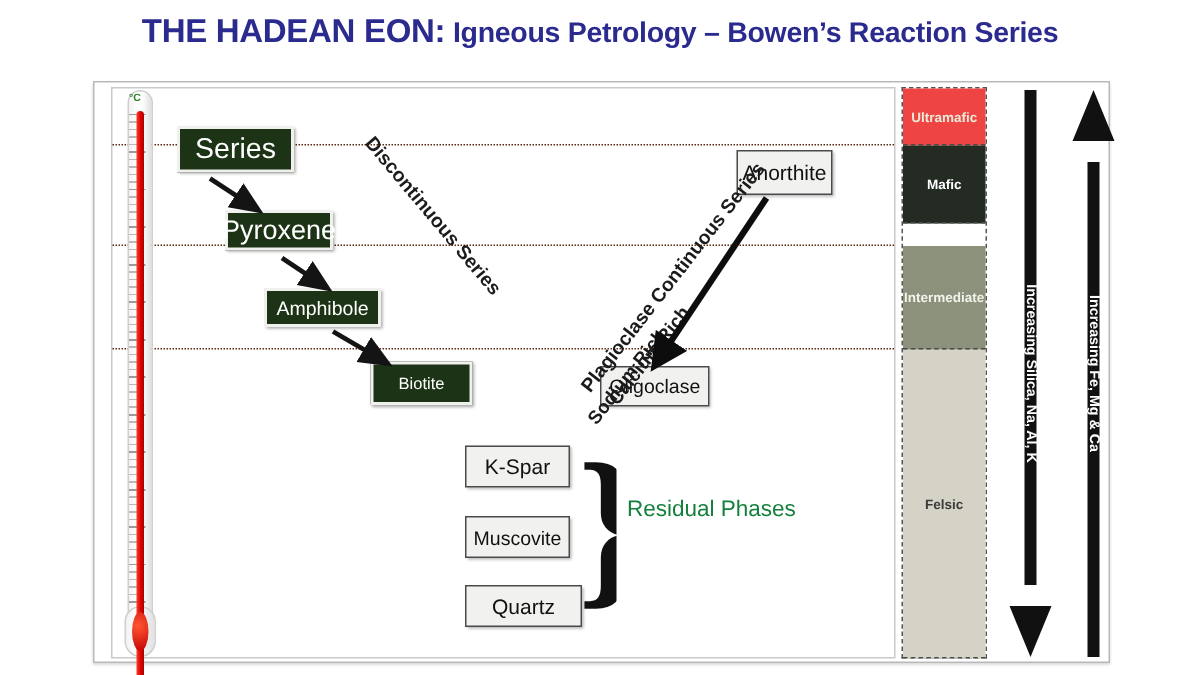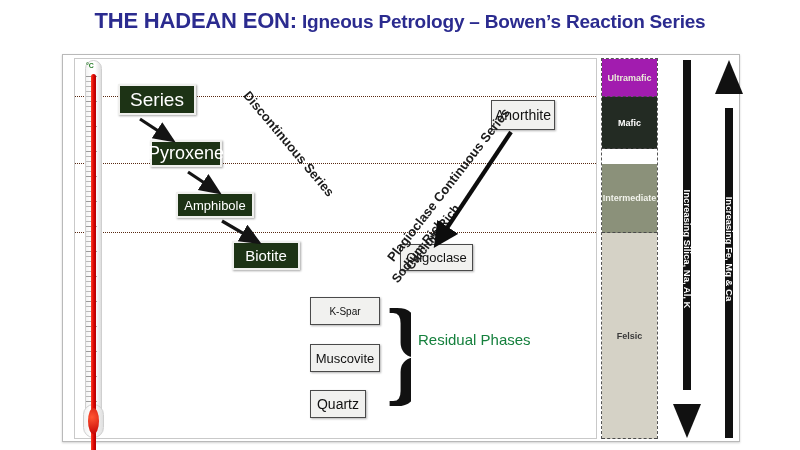--- a/index.html
+++ b/index.html
@@ -212,42 +212,42 @@
   <div id="discont-layer">
       <div class="mbox dark" style="left: 118px; top: 84px; width: 78px; height: 31px; font-size: 19px;">
         <span>Series</span>
       </div>
       <div class="mbox dark" style="left: 150px; top: 140px; width: 72px; height: 27px; font-size: 18px;">
         <span>Pyroxene</span>
       </div>
       <div class="mbox dark" style="left: 176px; top: 192px; width: 78px; height: 26px; font-size: 13px;">
         <span>Amphibole</span>
       </div>
-      <div class="mbox dark" style="left: 232px; top: 241px; width: 68px; height: 29px; font-size: 15px;">
+      <div class="mbox dark" style="left: 247px; top: 241px; width: 68px; height: 29px; font-size: 11px;">
         <span>Biotite</span>
       </div>
     </div>
 
   <div id="cont-layer">
       <div class="mbox light" style="left: 491px; top: 100px; width: 64px; height: 30px; font-size: 14px;">
         <span>Anorthite</span>
       </div>
       <div class="mbox light" style="left: 400px; top: 244px; width: 73px; height: 27px; font-size: 13px;">
         <span>Oligoclase</span>
       </div>
     </div>
 
   <div id="resid-layer">
-      <div class="mbox light" style="left: 310px; top: 297px; width: 70px; height: 28px; font-size: 10px;">
+      <div class="mbox light" style="left: 310px; top: 297px; width: 70px; height: 28px; font-size: 14px;">
         <span>K-Spar</span>
       </div>
       <div class="mbox light" style="left: 310px; top: 344px; width: 70px; height: 28px; font-size: 13px;">
         <span>Muscovite</span>
       </div>
-      <div class="mbox light" style="left: 310px; top: 390px; width: 56px; height: 28px; font-size: 14px;">
+      <div class="mbox light" style="left: 310px; top: 390px; width: 78px; height: 28px; font-size: 14px;">
         <span>Quartz</span>
       </div>
     </div>
 
   <div class="rotlabel" id="lbl-discont" style="left:252px; top:88px; font-size:13px; transform:rotate(50deg);">Discontinuous Series</div>
 
   <div class="rotlabel" id="lbl-cont" style="left:384px; top:255px; font-size:13px; transform:rotate(-52deg);">Plagioclase Continuous Series</div>
 
   <div class="rotlabel" id="lbl-ca" style="left:403px; top:264px; font-size:12.5px; transform:rotate(-52deg);">Calcium Rich</div>
 
@@ -267,21 +267,21 @@
     <line x1="222" y1="221" x2="258" y2="242" stroke="#141414" stroke-width="3.2" marker-end="url(#ah)"></line>
     <line x1="511" y1="132" x2="437" y2="243" stroke="#0d0d0d" stroke-width="4.2" marker-end="url(#ahbig)"></line>
   </svg>
 
   <div id="brace">}</div>
   <div id="residual">
     <div>Residual Phases</div>
   </div>
 
   <div id="rockcol">
-      <div class="rockseg" style="top: 0px; height: 38px; background: #a21caf; color: rgb(233, 236, 216);">
+      <div class="rockseg" style="top: 0px; height: 38px; background: #ef4444; color: rgb(233, 236, 216);">
         <span>Ultramafic</span>
       </div>
       <div class="rockseg" style="top: 38px; height: 52px; background: rgb(35, 43, 35); color: rgb(255, 255, 255);">
         <span>Mafic</span>
       </div>
       <div class="rockseg" style="top: 174px; height: 206px; background: rgb(213, 210, 198); color: rgb(58, 58, 58);">
         <span>Felsic</span>
       </div>
       <div class="rockseg" style="top: 105px; height: 69px; background: rgb(139, 145, 122); color: rgb(242, 243, 236);">
         <span>Intermediate</span>

